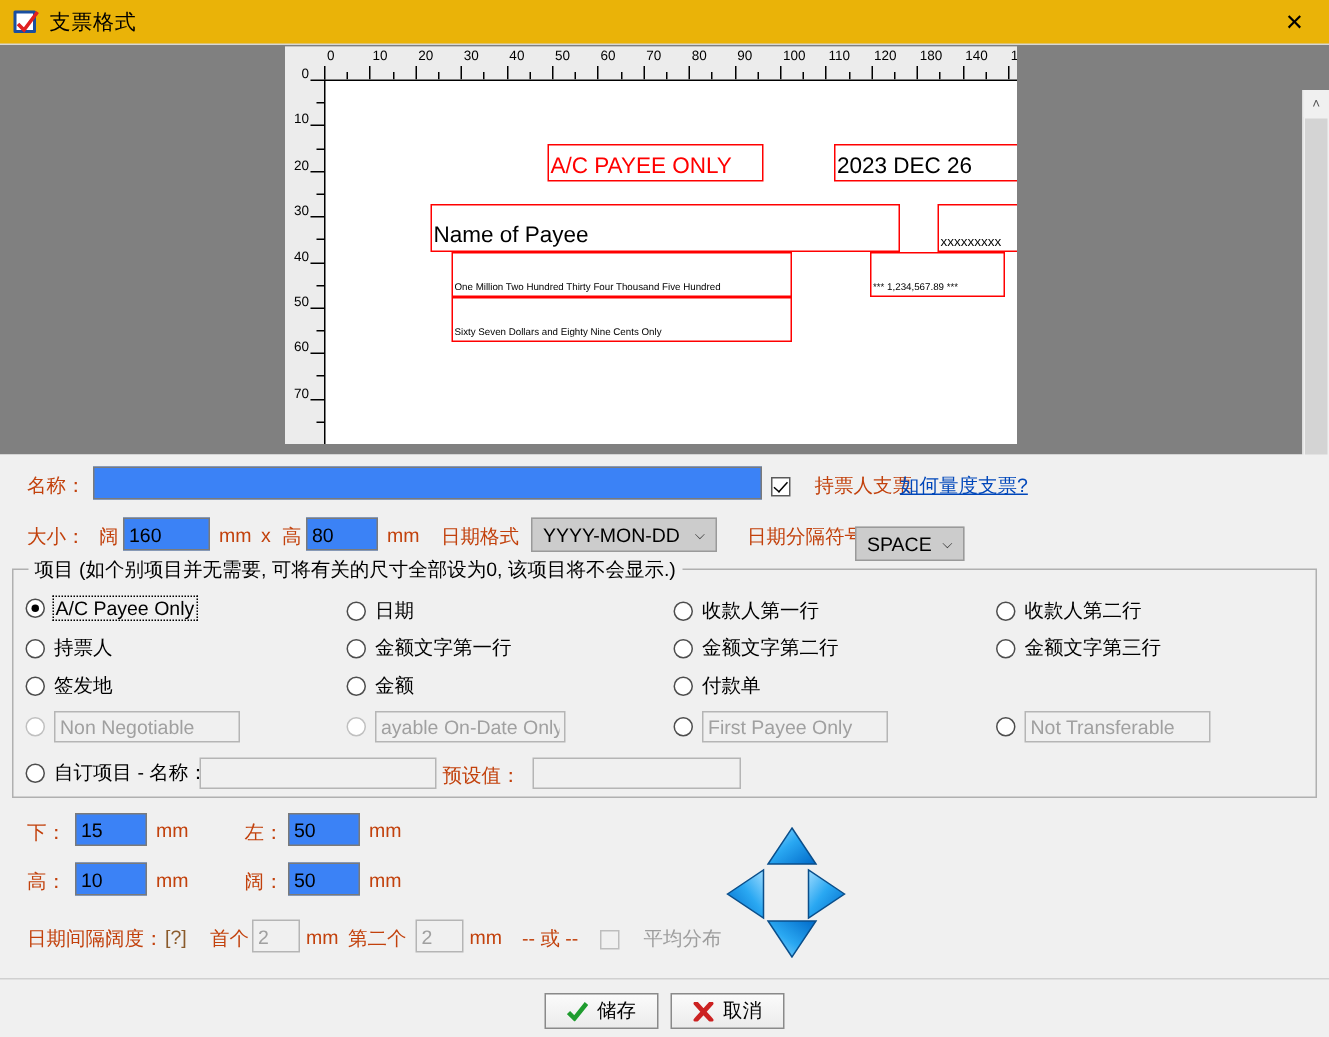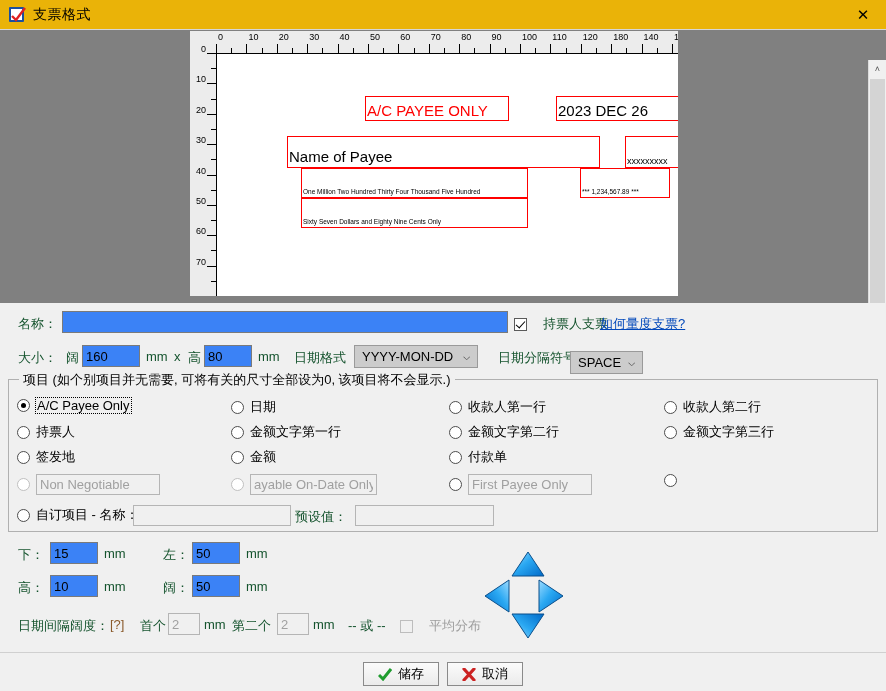--- a/index.html
+++ b/index.html
@@ -128,21 +128,21 @@
     position: absolute; left: 1px; top: 19px; width: 15px; height: 234px;
     background: #d4d4d4; cursor: pointer;
   }
 
   
   #form {
     position: absolute; left: 0; top: 303px;
     width: 886px; height: 349px;
     background: #f0f0f0;
   }
-  .lbl { color: #14532d; font-size: 13px; }
+  .lbl { color: #c2410c; font-size: 13px; }
   .txtbox {
     border: 1px solid #7a7a7a;
     background: #3b82f6;
     font-family: "Liberation Sans", sans-serif;
     font-size: 13px;
     color: #000;
     padding: 1px 3px;
     outline: none;
   }
   .txtbox.disabled {
@@ -439,20 +439,21 @@
       <div class="radio-item" style="left:655px;top:18px;">
         <span class="rdo"></span>
         <span class="rdo-label">收款人第二行</span>
       </div>
       <div class="radio-item" style="left:655px;top:43px;">
         <span class="rdo"></span>
         <span class="rdo-label">金额文字第三行</span>
       </div>
       <div class="radio-item" style="left:655px;top:94px;">
         <span class="rdo"></span>
+        <input class="txtbox disabled" type="text" style="width: 124px; height: 21px;" disabled="" value="Not Transferable">
       </div>
 
       <div class="radio-item" style="left:8px;top:126px;">
         <span class="rdo"></span>
         <span class="rdo-label">自订项目  - 名称：</span>
       </div>
       <input class="txtbox disabled" type="text" style="position: absolute; left: 124px; top: 125px; width: 158px; height: 21px;" value="">
       <span class="lbl" style="position:absolute;left:286px;top:128px;">预设值：</span>
       <input class="txtbox disabled" type="text" style="position: absolute; left: 346px; top: 125px; width: 139px; height: 21px;" value="">
     </div>

